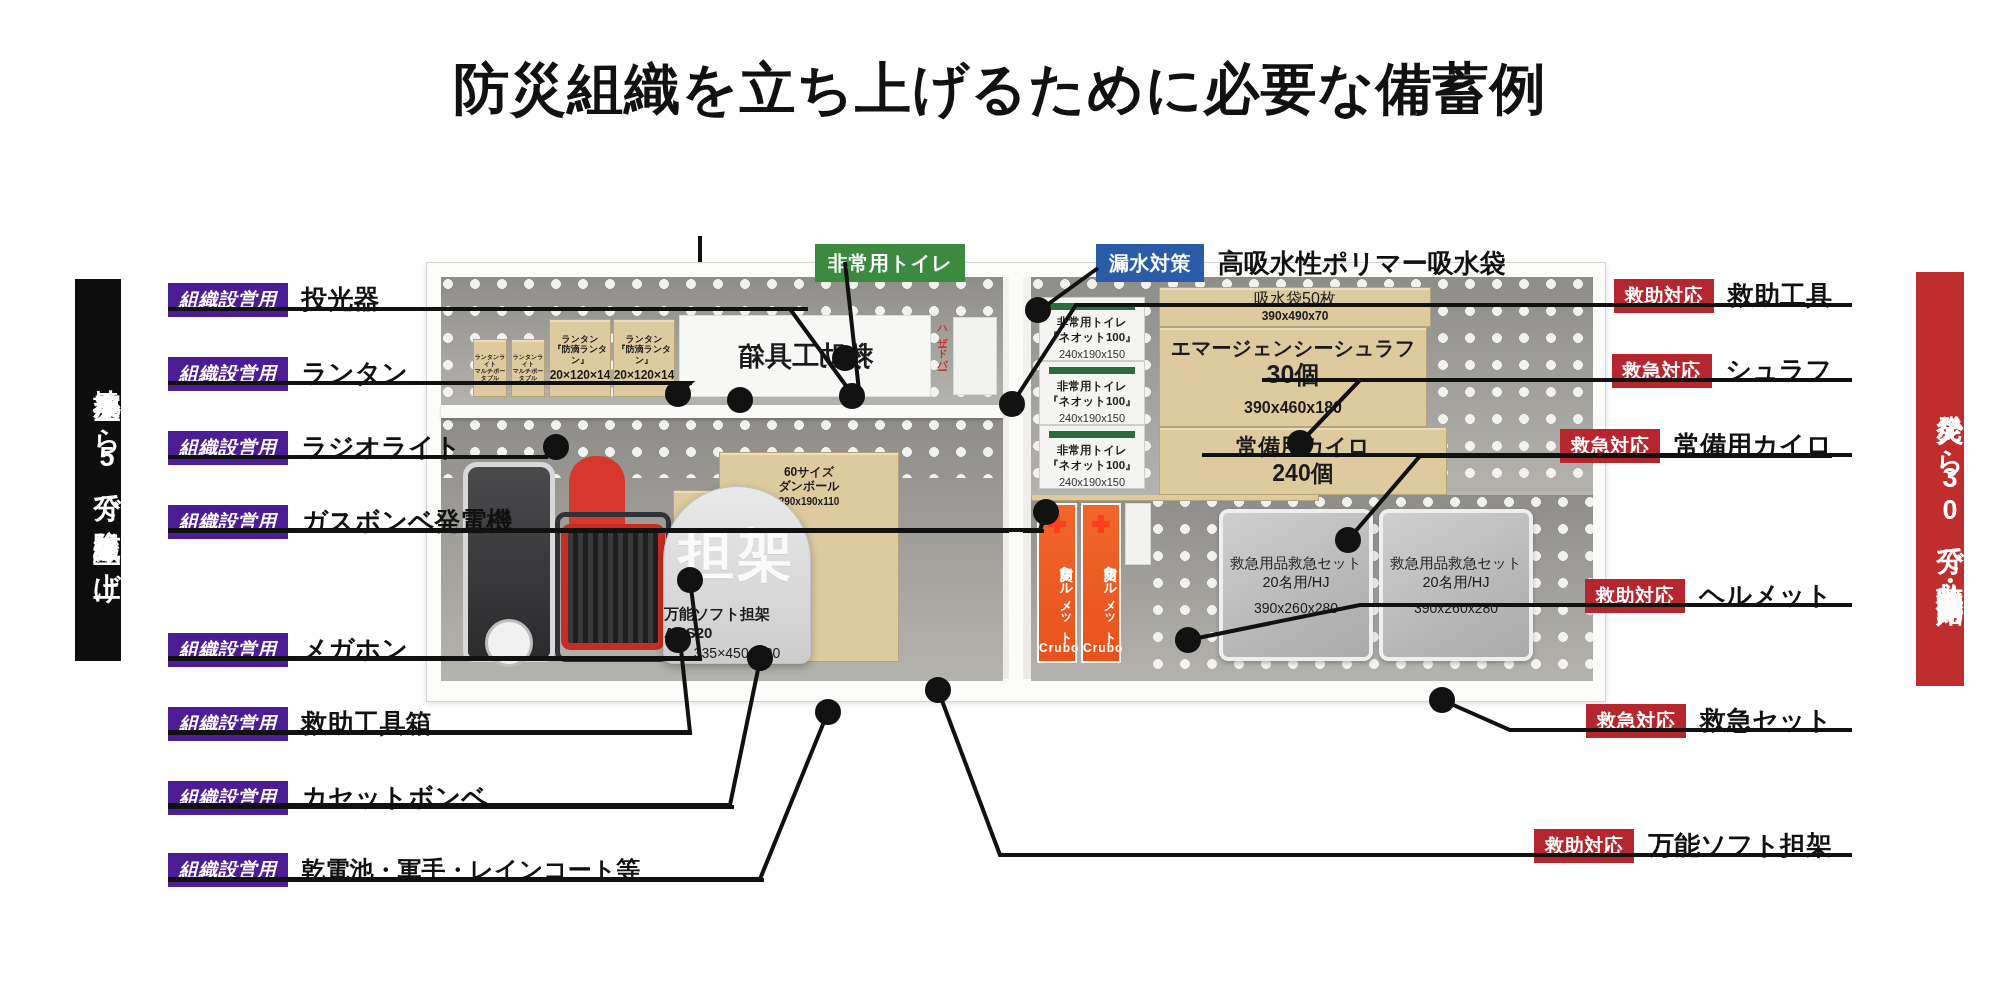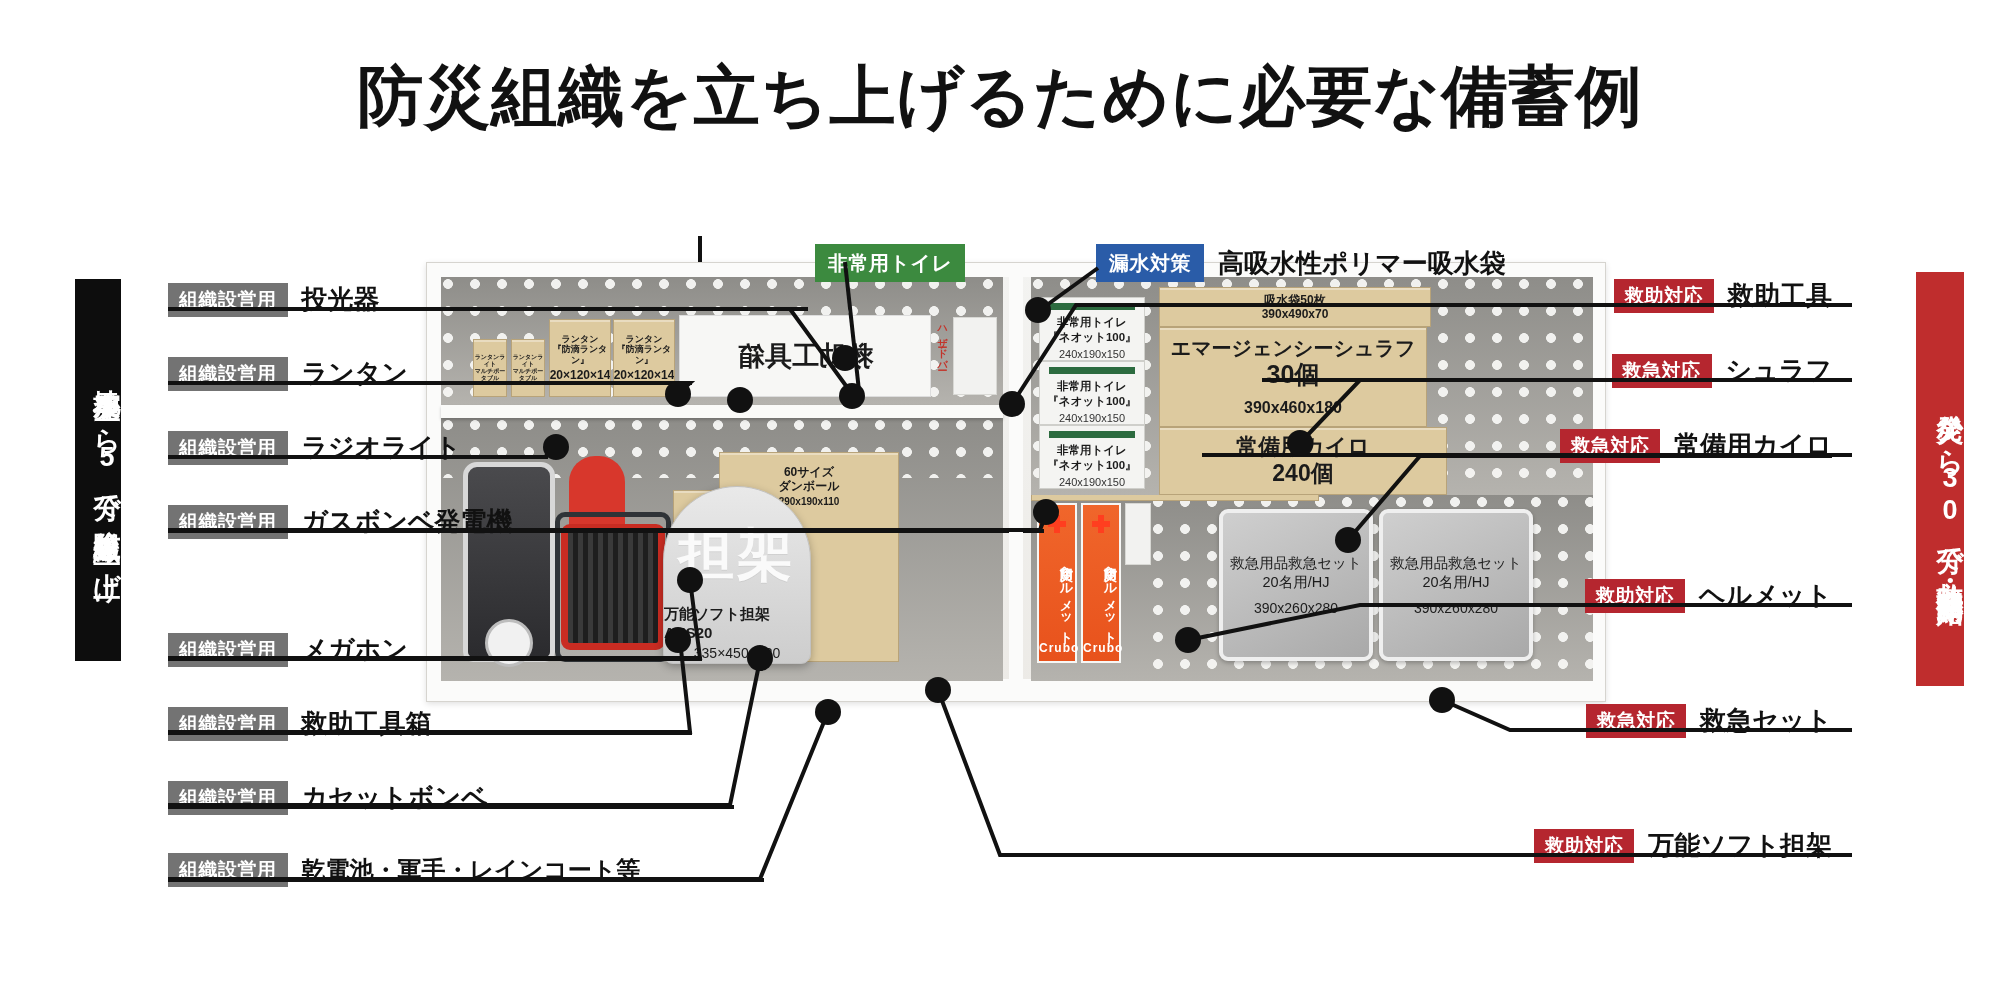--- a/index.html
+++ b/index.html
@@ -6,21 +6,21 @@
   html,body { background:#fff; }
   body {
     width:2000px; height:1000px; position:relative; overflow:hidden;
     font-family:"Liberation Sans","DejaVu Sans",sans-serif;
     color:#111;
   }
   
   .title {
     position:absolute; left:0; top:52px; width:100%;
     text-align:center;
-    font-size:66px; font-weight:bold; letter-spacing:1px;
+    font-size:56px; font-weight:bold; letter-spacing:1px;
     color:#111; white-space:nowrap;
   }
   
   .vbanner {
     position:absolute;
     writing-mode:vertical-rl;
     text-orientation:upright;
     font-weight:bold;
     color:#fff;
     display:flex; align-items:flex-start; justify-content:center;
@@ -32,21 +32,21 @@
   .vbanner-left { left:75px; top:279px; width:46px; height:382px; background:#0d0d0d; }
   .vbanner-right{ right:36px; top:272px; width:48px; height:414px; background:#bf2d2d; }
 
   
   .rowlabel { position:absolute; display:flex; align-items:center; gap:14px; }
   .badge {
     color:#fff; font-weight:bold; font-size:19px;
     padding:7px 11px 8px; line-height:1; white-space:nowrap;
     letter-spacing:0.5px;
   }
-  .badge.black { background:#737373; }
+  .badge.black { background:#4c1d95;font-style:italic; }
   .badge.red   { background:#b5262f; }
   .badge.green { background:#3c8a3f; }
   .badge.blue  { background:#2a5ca8; }
   .rowtext { font-size:26px; font-weight:bold; white-space:nowrap; color:#111; }
   .rowtext.small { font-size:24px; }
 
   
   .rule { position:absolute; background:#111; height:4px; }
 
   
@@ -231,21 +231,21 @@
       <div class="t2">240x190x150</div>
     </div>
     <div class="whitebox" style="left:8px; top:148px; width:106px; height:64px;">
       <div class="bar"></div>
       <div class="t1" style="white-space:pre-line">非常用トイレ
 『ネオット100』</div>
       <div class="t2">240x190x150</div>
     </div>
 
     <div class="box" style="left:128px; top:10px; width:272px; height:40px;">
-      <div class="l2" style="font-size:12px;font-weight:bold">吸水袋50枚</div>
+      <div class="l2" style="font-size:16px;font-weight:normal">吸水袋50枚</div>
       <div class="l2" style="font-size:12px">390x490x70</div>
     </div>
     <div class="box" style="left:128px; top:50px; width:268px; height:100px;">
       <div class="l1" style="font-size:20px">エマージェンシーシュラフ</div>
       <div class="l1" style="font-size:25px">30個</div>
       <div class="l2" style="font-size:16px;margin-top:9px">390x460x180</div>
     </div>
     <div class="box" style="left:128px; top:150px; width:288px; height:68px;">
       <div class="l1" style="font-size:22px">常備用カイロ</div>
       <div class="l1" style="font-size:23px">240個</div>

